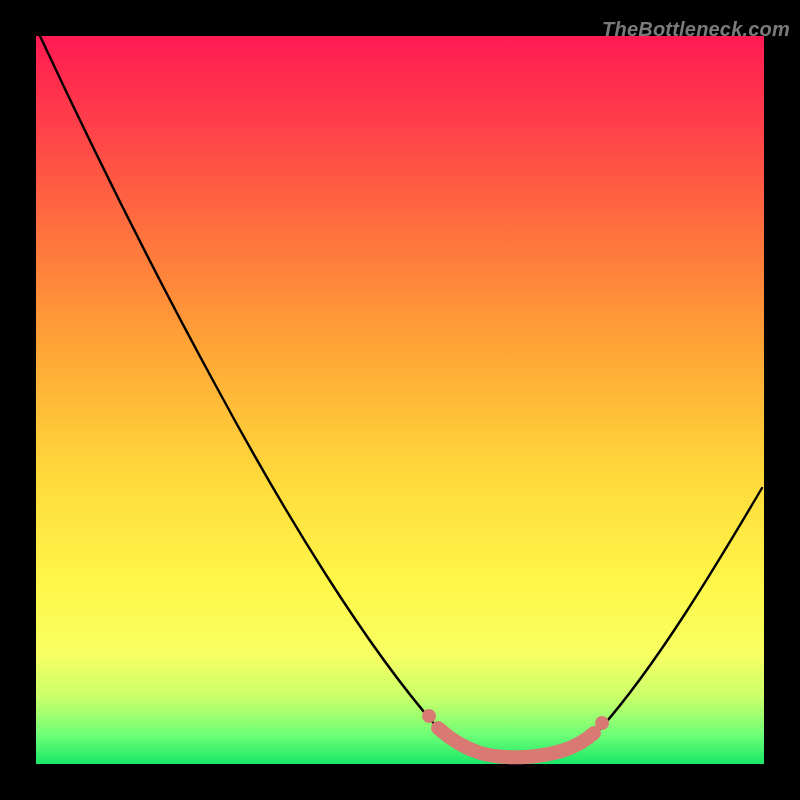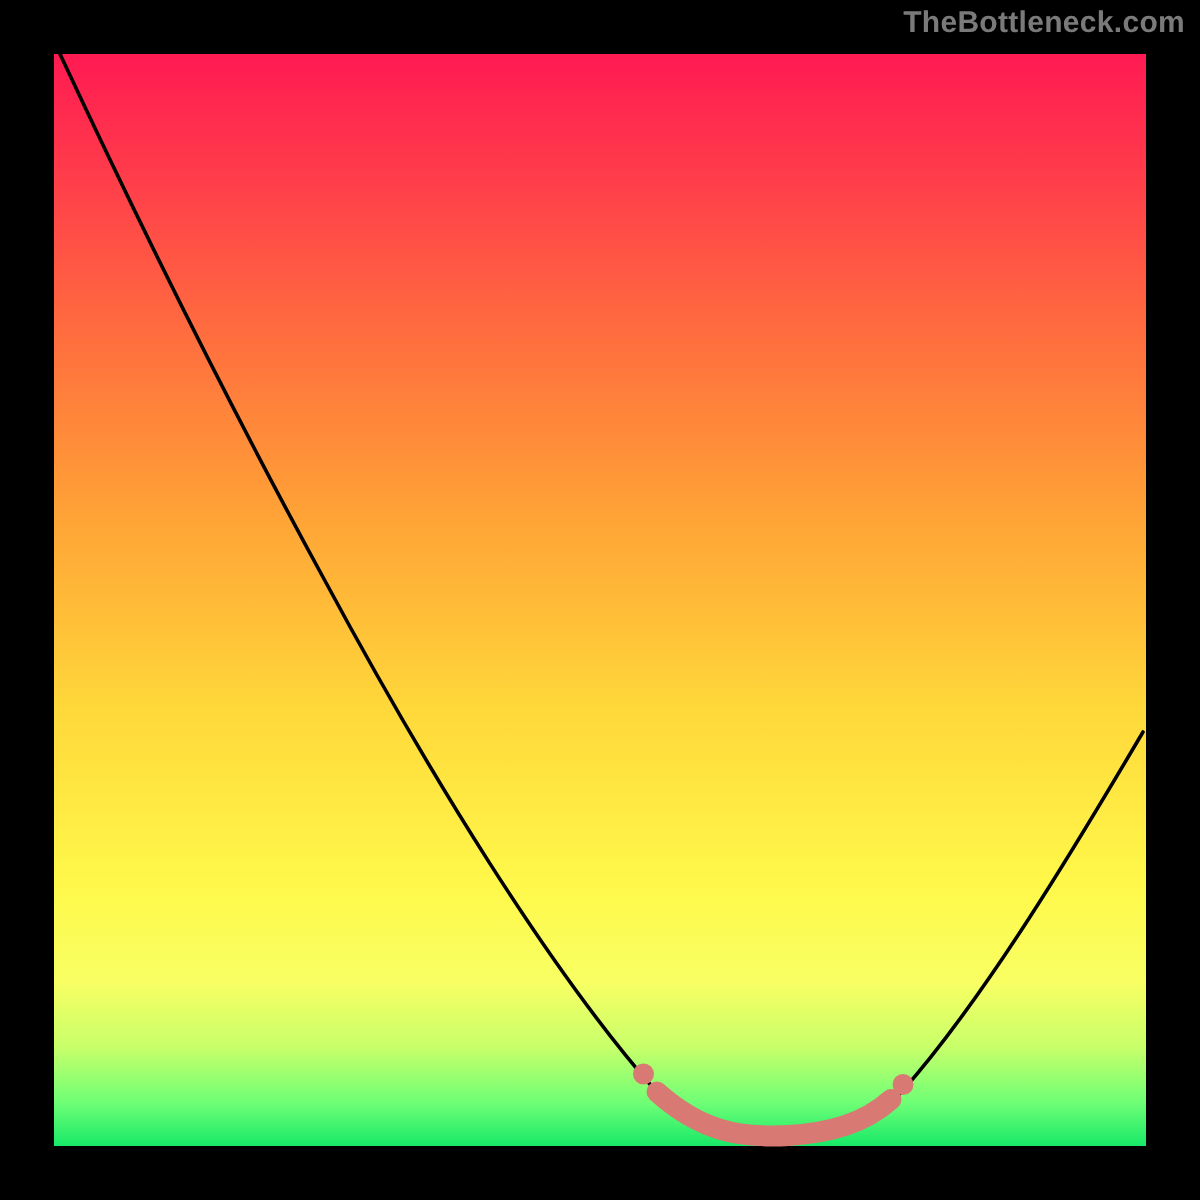--- a/index.html
+++ b/index.html
@@ -35,27 +35,28 @@
       #ffd83a 60%,
       #fff84a 76%,
       #f8ff63 85%,
       #c7ff6a 91%,
       #6fff76 96%,
       #18e868 100%
     );
   }
   .watermark {
     position: absolute;
-    top: 4px;
+    top: 18px;
     right: 10px;
     color: #7a7a7a;
     font-size: 20px;
     font-weight: 600;
     letter-spacing: 0.2px;
     user-select: none;
+    font-style: italic;
   }
   svg.curve {
     position: absolute;
     left: 0;
     top: 0;
     width: 728px;
     height: 728px;
     overflow: visible;
   }
 </style>

